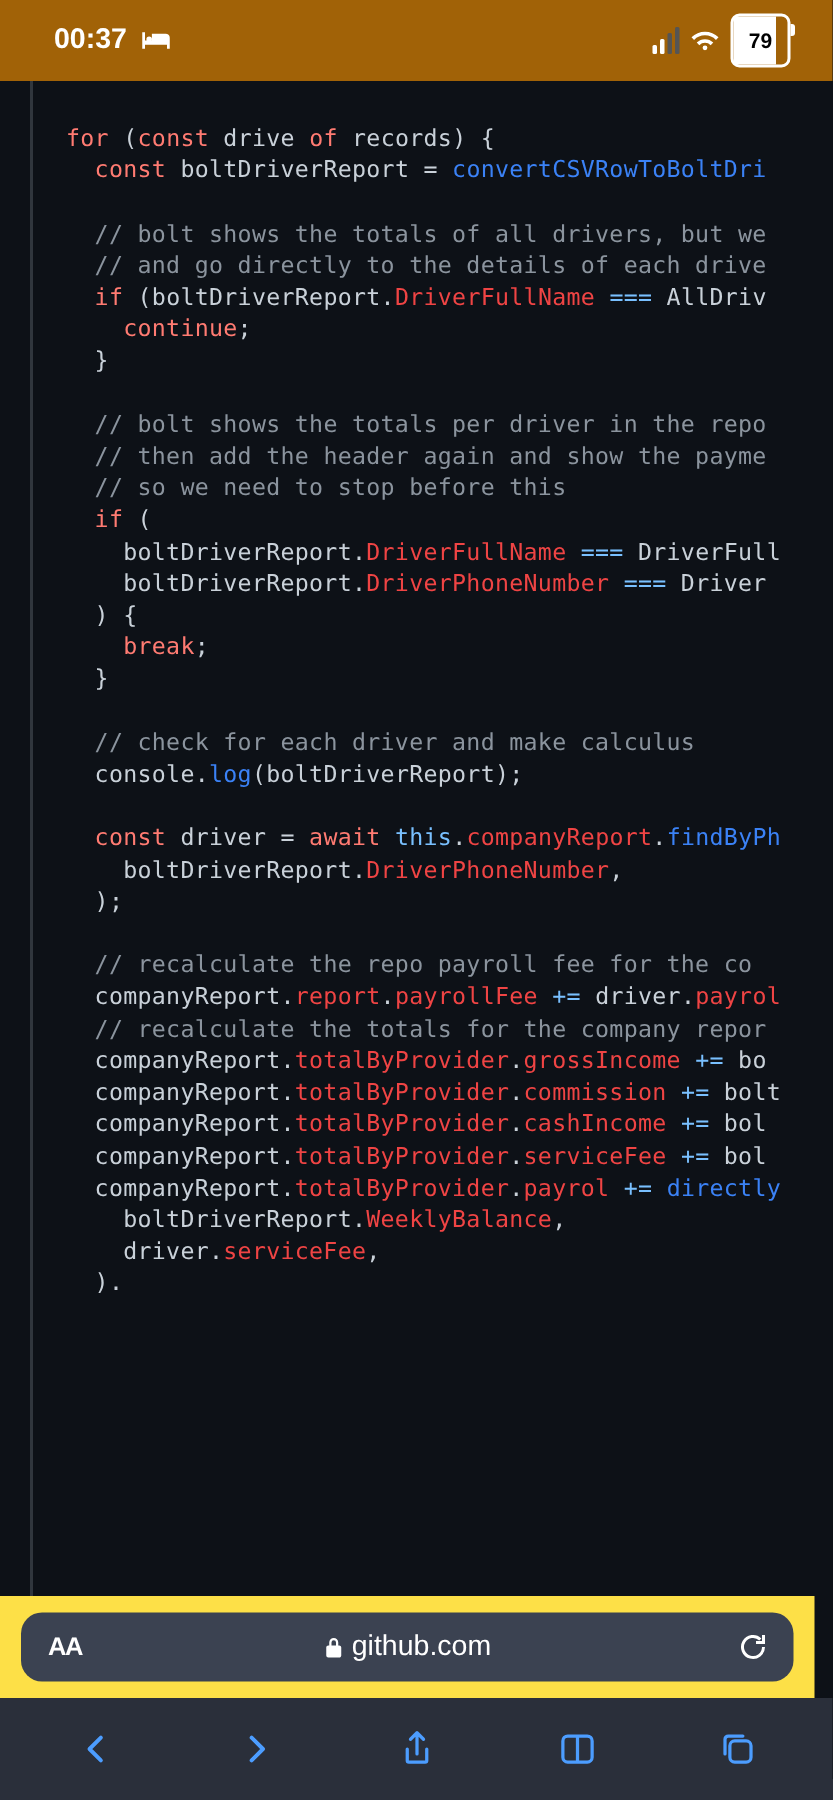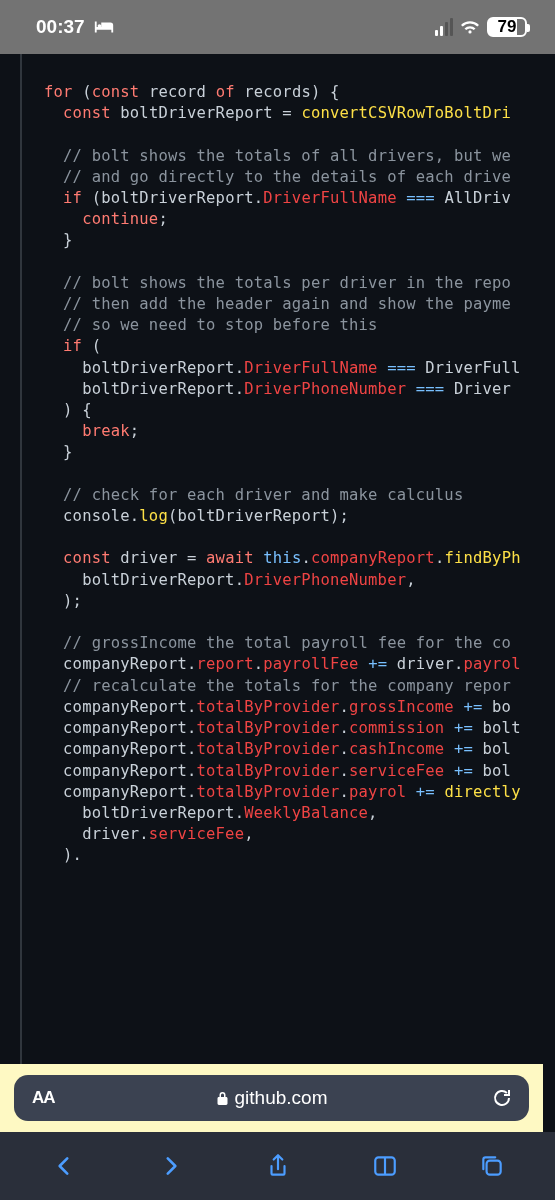--- a/index.html
+++ b/index.html
@@ -14,38 +14,38 @@
     }
     
     .status-bar {
       position: absolute; top: 0; left: 0; right: 0;
       height: 54px;
       display: flex; align-items: center; justify-content: space-between;
       padding: 0 28px 0 36px;
       color: #fff;
       font-size: 19px;
       font-weight: 600;
-      background: #737373;
+      background: #a16207;
     }
     .status-left { display: flex; align-items: center; gap: 8px; }
     .status-right { display: flex; align-items: center; gap: 7px; }
     .bed-icon { width: 22px; height: 16px; }
     .signal-bars { display: flex; align-items: flex-end; gap: 1.5px; }
     .signal-bars span { width: 3.5px; background: #fff; border-radius: 1px; }
     .signal-bars span:nth-child(1){height:6px;}
     .signal-bars span:nth-child(2){height:10px;}
     .signal-bars span:nth-child(3){height:14px; background:#555;}
     .signal-bars span:nth-child(4){height:18px; background:#555;}
     .wifi-icon { width:20px; height:15px; }
     .battery {
-      width: 40px; height: 20px;
+      width: 40px; height: 36px;
       border: 2px solid #fff; border-radius: 6px;
       position: relative;
       display:flex; align-items:center; justify-content:center;
-      font-size:17px; font-weight:700; color:#000;
+      font-size:14px; font-weight:700; color:#000;
       background: linear-gradient(to right, #fff 79%, transparent 79%);
     }
     .battery::after{
       content:""; position:absolute; right:-5px; top:5px;
       width:3px; height:8px; background:#fff; border-radius:0 2px 2px 0;
     }
     
     .code-wrap {
       position:absolute; top:54px; left:0; right:0; bottom:136px;
       background:#0d1117;
@@ -64,29 +64,29 @@
       color:#c9d1d9;
       white-space:pre;
       letter-spacing: 0.2px;
     }
     .k-for, .k-of, .k-await { color:#ff7b72; }
     .k-const { color:#ff7b72; }
     .k-if { color:#ff7b72; }
     .k-flow { color:#ff7b72; }
     .k-this { color:#79c0ff; }
     .ident { color:#c9d1d9; }
-    .func { color:#fde047;text-align:right; }
+    .func { color:#3b82f6;text-align:right; }
     .prop { color:#ef4444;text-align:right; }
     .comment { color:#8b949e; }
     .op { color:#79c0ff; }
     
     .url-bar {
       position:absolute; left:0; right:12px; bottom:68px;
       height:68px;
-      background:#fef9c3;
+      background:#fde047;
       display:flex; align-items:center; justify-content:center;
       padding:0 14px;
     }
     .url-pill {
       flex:1; height:46px;
       background:#3b4251;
       border-radius:14px;
       display:flex; align-items:center; justify-content:center;
       position:relative;
       color:#fff;
@@ -129,21 +129,21 @@
       <path fill="#fff" d="M10 13.5a1.6 1.6 0 1 0 0-3.2 1.6 1.6 0 0 0 0 3.2zM4.5 8.4l1.7 1.7a5.4 5.4 0 0 1 7.6 0l1.7-1.7a7.8 7.8 0 0 0-11 0zM1 4.9l1.7 1.7a10.3 10.3 0 0 1 14.6 0L19 4.9a12.7 12.7 0 0 0-18 0z"></path>
     </svg>
     <div class="battery">
       <span>79</span>
     </div>
   </div>
 </div>
 
 <div class="code-wrap">
   <div class="gutter-line"></div>
-  <pre class="code" id="code"><span class="k-for">for</span><span class="ident"> (</span><span class="k-const">const</span><span class="ident"> record </span><span class="k-of">of</span><span class="ident"> records) {</span>
+  <pre class="code" id="code"><span class="k-for">for</span><span class="ident"> (</span><span class="k-const">const</span><span class="ident"> drive </span><span class="k-of">of</span><span class="ident"> records) {</span>
 <span class="ident">  </span><span class="k-const">const</span><span class="ident"> boltDriverReport = </span><span class="func">convertCSVRowToBoltDri</span>
 
 <span class="ident">  </span><span class="comment">// bolt shows the totals of all drivers, but we</span>
 <span class="ident">  </span><span class="comment">// and go directly to the details of each drive</span>
 <span class="ident">  </span><span class="k-if">if</span><span class="ident"> (boltDriverReport.</span><span class="prop">DriverFullName</span><span class="ident"> </span><span class="op">===</span><span class="ident"> AllDriv</span>
 <span class="ident">    </span><span class="k-flow">continue</span><span class="ident">;</span>
 <span class="ident">  }</span>
 
 <span class="ident">  </span><span class="comment">// bolt shows the totals per driver in the repo</span>
 <span class="ident">  </span><span class="comment">// then add the header again and show the payme</span>
@@ -155,21 +155,21 @@
 <span class="ident">    </span><span class="k-flow">break</span><span class="ident">;</span>
 <span class="ident">  }</span>
 
 <span class="ident">  </span><span class="comment">// check for each driver and make calculus</span>
 <span class="ident">  console.</span><span class="func">log</span><span class="ident">(boltDriverReport);</span>
 
 <span class="ident">  </span><span class="k-const">const</span><span class="ident"> driver = </span><span class="k-await">await</span><span class="ident"> </span><span class="k-this">this</span><span class="ident">.</span><span class="prop">companyReport</span><span class="ident">.</span><span class="func">findByPh</span>
 <span class="ident">    boltDriverReport.</span><span class="prop">DriverPhoneNumber</span><span class="ident">,</span>
 <span class="ident">  );</span>
 
-<span class="ident">  </span><span class="comment">// grossIncome the total payroll fee for the co</span>
+<span class="ident">  </span><span class="comment">// recalculate the repo payroll fee for the co</span>
 <span class="ident">  companyReport.</span><span class="prop">report</span><span class="ident">.</span><span class="prop">payrollFee</span><span class="ident"> </span><span class="op">+=</span><span class="ident"> driver.</span><span class="prop">payrol</span>
 <span class="ident">  </span><span class="comment">// recalculate the totals for the company repor</span>
 <span class="ident">  companyReport.</span><span class="prop">totalByProvider</span><span class="ident">.</span><span class="prop">grossIncome</span><span class="ident"> </span><span class="op">+=</span><span class="ident"> bo</span>
 <span class="ident">  companyReport.</span><span class="prop">totalByProvider</span><span class="ident">.</span><span class="prop">commission</span><span class="ident"> </span><span class="op">+=</span><span class="ident"> bolt</span>
 <span class="ident">  companyReport.</span><span class="prop">totalByProvider</span><span class="ident">.</span><span class="prop">cashIncome</span><span class="ident"> </span><span class="op">+=</span><span class="ident"> bol</span>
 <span class="ident">  companyReport.</span><span class="prop">totalByProvider</span><span class="ident">.</span><span class="prop">serviceFee</span><span class="ident"> </span><span class="op">+=</span><span class="ident"> bol</span>
 <span class="ident">  companyReport.</span><span class="prop">totalByProvider</span><span class="ident">.</span><span class="prop">payrol</span><span class="ident"> </span><span class="op">+=</span><span class="ident"> </span><span class="func">directly</span>
 <span class="ident">    boltDriverReport.</span><span class="prop">WeeklyBalance</span><span class="ident">,</span>
 <span class="ident">    driver.</span><span class="prop">serviceFee</span><span class="ident">,</span>
 <span class="ident">  ).</span></pre>

